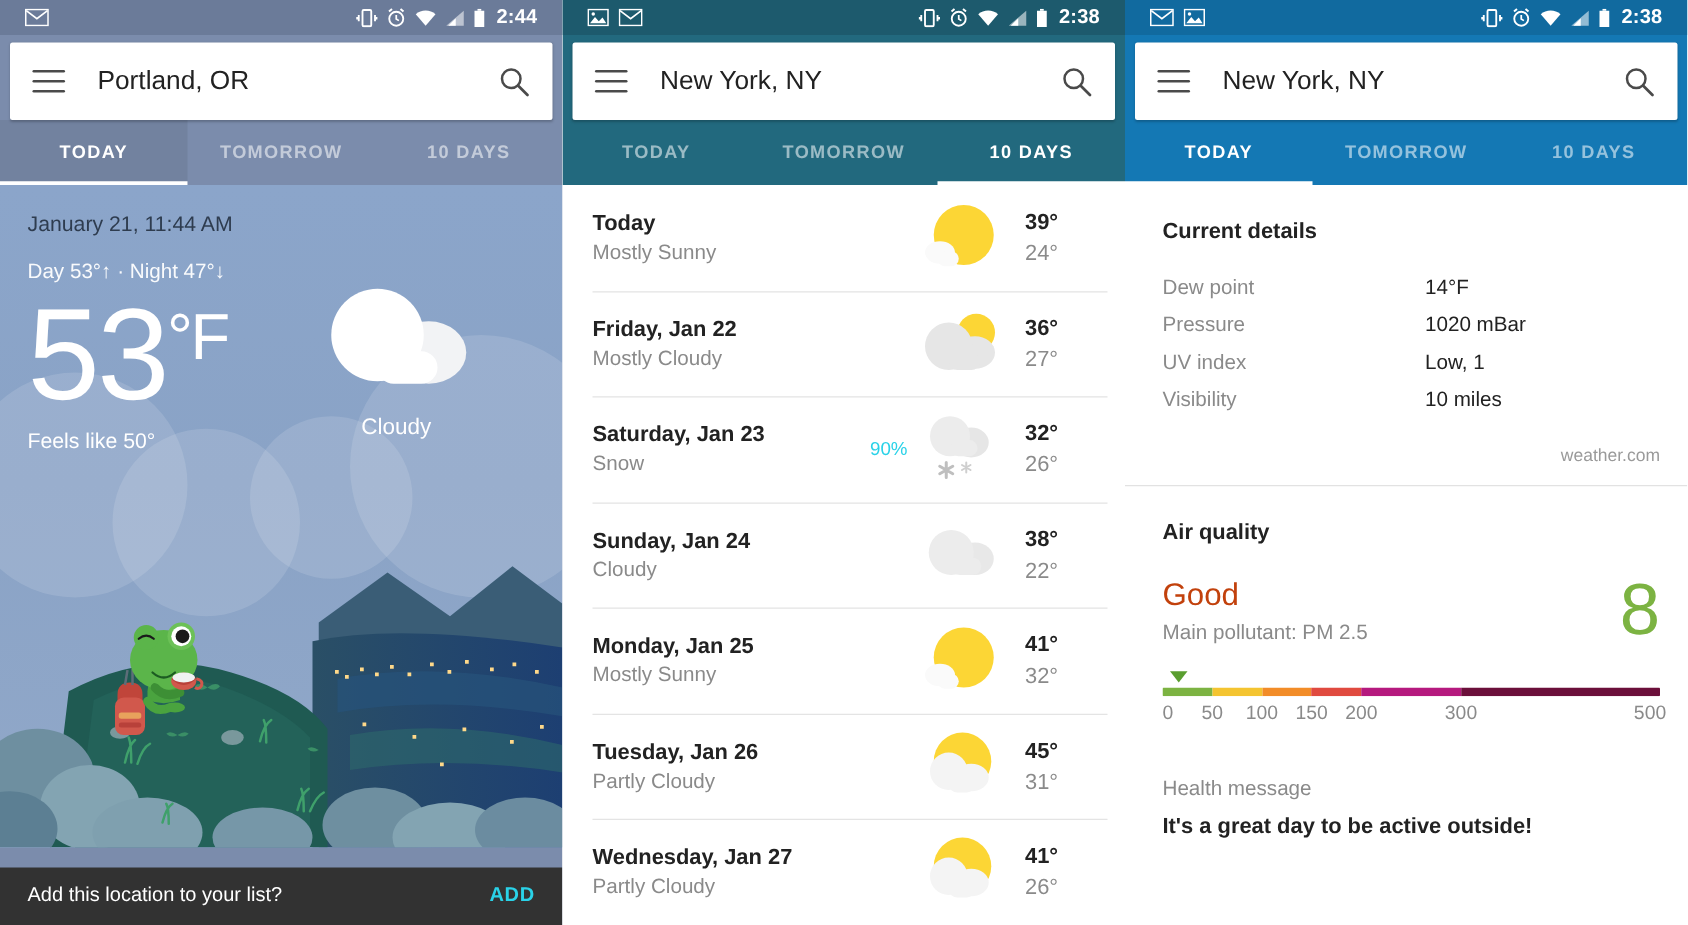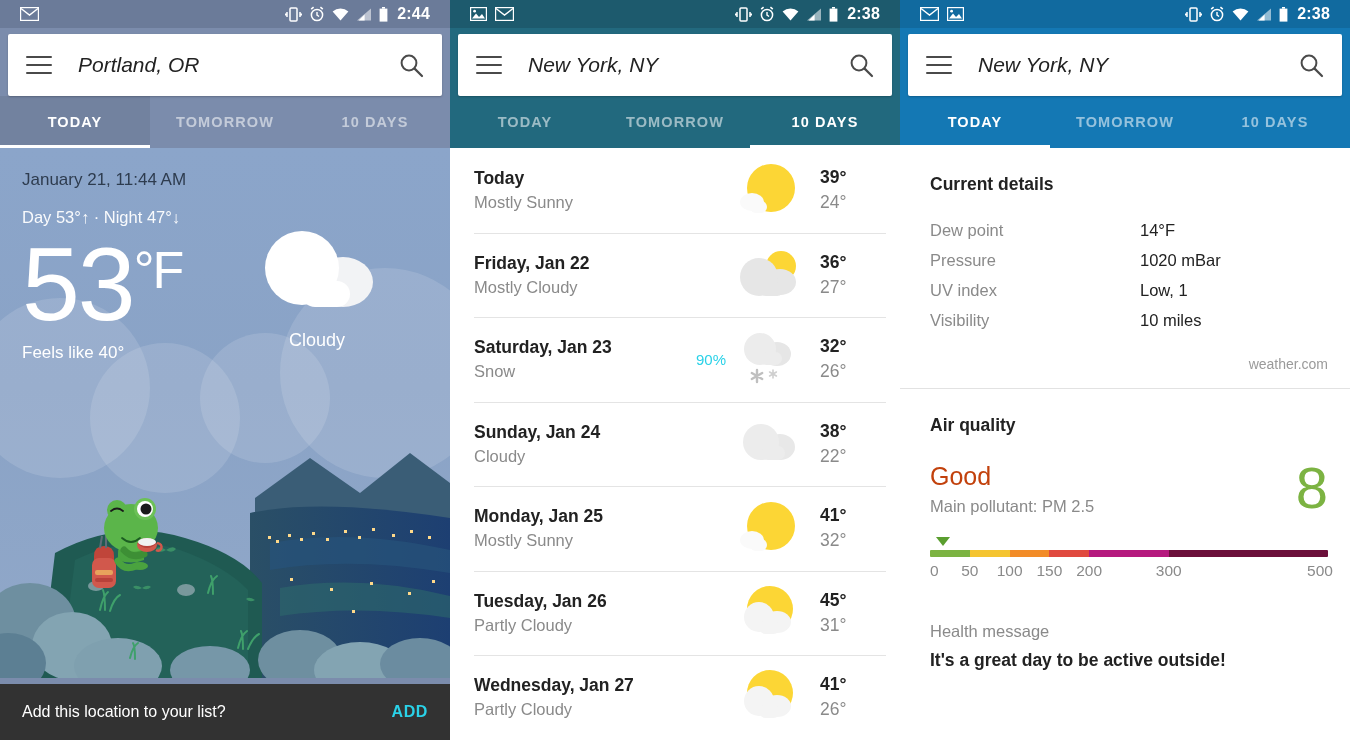--- a/index.html
+++ b/index.html
@@ -15,21 +15,21 @@
   .statusbar {
     height:28px; display:flex; align-items:center;
     padding:0 20px; color:#fff;
   }
   .sb-left { display:flex; align-items:center; gap:8px; }
   .sb-right { margin-left:auto; display:flex; align-items:center; gap:7px; }
   .sb-time { font-size:16px; font-weight:bold; letter-spacing:.2px; margin-left:2px; }
   .sb-ico { display:block; }
 
   
-  .searchwrap { padding:6px 8px 0 8px;font-style:italic; }
+  .searchwrap { padding:6px 8px 0 8px; }
   .searchbar {
     background:#fff; height:62px; border-radius:2px;
     display:flex; align-items:center; padding:0 18px;
     box-shadow:0 1px 2px rgba(0,0,0,.22);
   }
   .hamburger { width:26px; height:18px; display:flex; flex-direction:column; justify-content:space-between; cursor:pointer; flex:0 0 auto; }
   .hamburger i { display:block; height:2px; background:#4a4a4a; border-radius:1px; }
   .search-city { flex:1; margin-left:26px; font-size:21px; color:#222; }
   .search-ico { flex:0 0 auto; }
 
@@ -64,21 +64,21 @@
   .bigtemp .deg { font-size:52px; vertical-align:top; line-height:1.5; font-weight:300; }
   .feels { font-size:17px; color:#fff; margin-top:6px; }
   .cond-side { position:absolute; right:48px; top:78px; text-align:center; width:170px; }
   .cond-label { font-size:18px; color:#fff; margin-top:10px; }
 
   
   .illus { position:absolute; left:0; right:0; bottom:0; height:300px; }
 
   
   .snackbar {
-    position:absolute; left:0; right:0; bottom:0; height:56px;
+    position:absolute; left:0; right:0; bottom:0; height:46px;
     background:#323232; display:flex; align-items:center;
     padding:0 22px; color:#fff;
   }
   .snack-text { font-size:16px; }
   .snack-action { margin-left:auto; color:#2ad2e8; font-weight:bold; font-size:16px; letter-spacing:.6px; cursor:pointer; }
 
   
   #p2 { background:#fff; }
   #p2 .head { background:#22697e; }
   #p2 .statusbar { background:#1d5a6d; }
@@ -197,21 +197,21 @@
       <div class="cloudblob" style="width:150px;height:150px;left:90px;top:195px;"></div>
       <div class="cloudblob" style="width:210px;height:210px;right:-40px;top:120px;"></div>
       <div class="cloudblob" style="width:130px;height:130px;right:120px;top:185px;"></div>
 
       <div class="today-text">
         <div class="today-date">January 21, 11:44 AM</div>
         <div class="today-daynight">Day 53°↑ · Night 47°↓</div>
         <div class="bigtemp-row">
           <div class="bigtemp"><span>53</span><span class="deg">°F</span></div>
         </div>
-        <div class="feels">Feels like 40°</div>
+        <div class="feels">Feels like 50°</div>
       </div>
 
       <div class="cond-side">
         <svg width="125" height="90" viewBox="0 0 125 90">
           <ellipse cx="88" cy="56" rx="30" ry="25" fill="#f2f3f5"></ellipse>
           <circle cx="47" cy="42" r="37" fill="#ffffff"></circle>
           <rect x="47" y="55" width="48" height="26" rx="13" fill="#ffffff"></rect>
         </svg>
         <div class="cond-label">Cloudy</div>
       </div>

